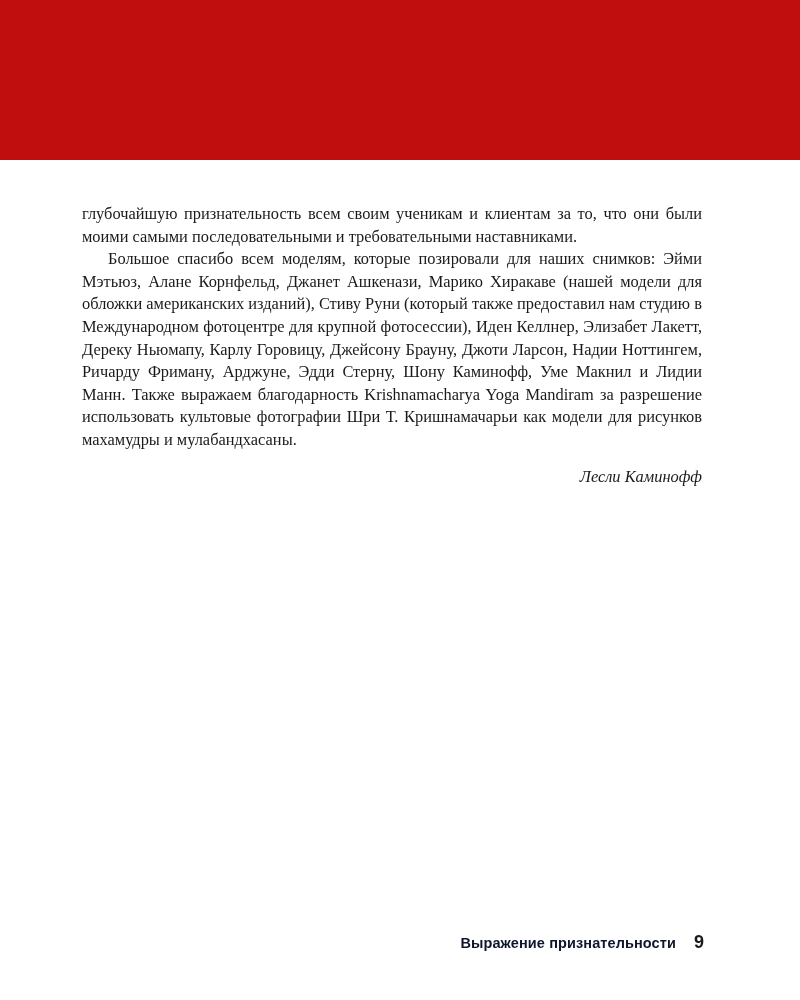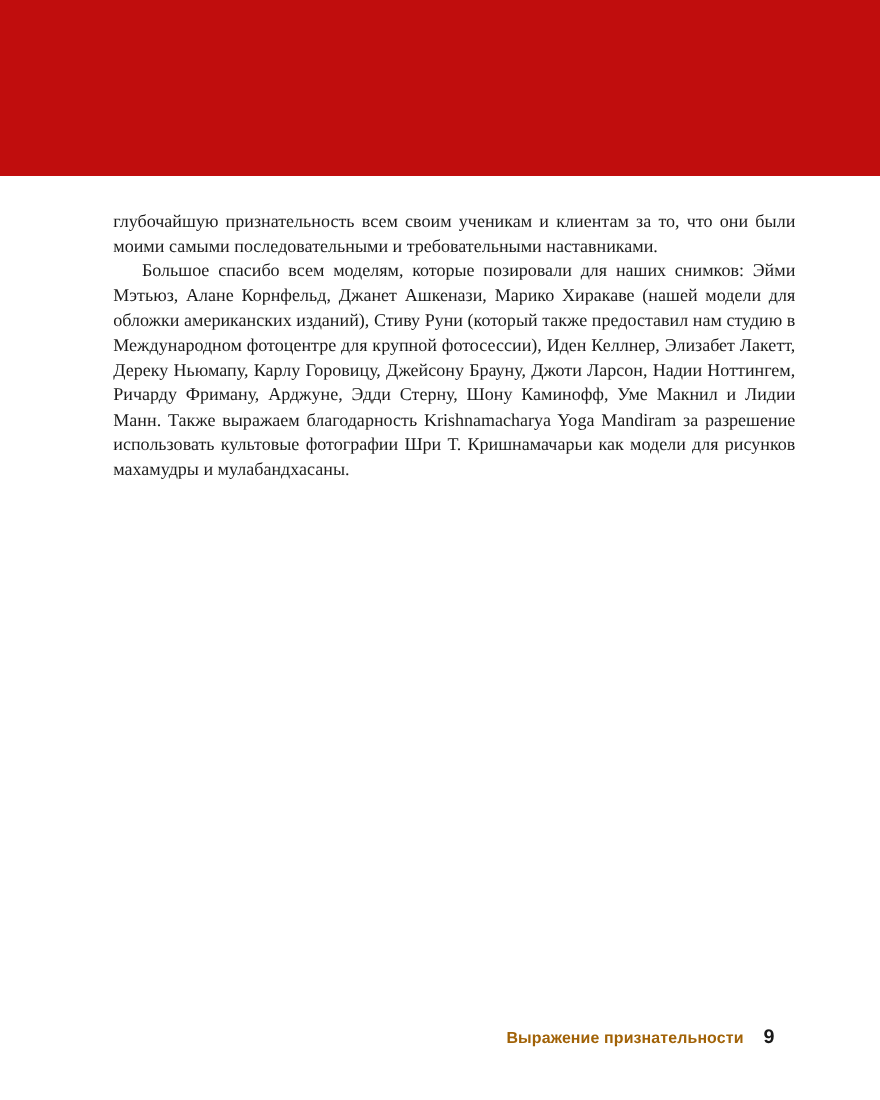--- a/index.html
+++ b/index.html
@@ -23,23 +23,22 @@
     position: absolute;
     left: 0;
     top: 0;
     width: 800px;
     height: 160px;
     background: #c00d0d;
   }
   .content {
     position: absolute;
     left: 82px;
-    top: 190px;
+    top: 203px;
     width: 620px;
-    margin-left: 21px;
   }
   .para {
     margin: 0 0 0 0;
     font-size: 16.4px;
     line-height: 22.6px;
     color: #1a1a1a;
     text-align: justify;
     text-indent: 0;
     font-family: "Liberation Serif", serif;
   }
@@ -63,21 +62,21 @@
     text-align: right;
     padding-right: 96px;
     box-sizing: border-box;
   }
   .footer-title {
     display: inline-block;
     vertical-align: baseline;
     font-family: "Liberation Sans", sans-serif;
     font-weight: bold;
     font-size: 14.5px;
-    color: #a16207;
+    color: #0f172a;
     letter-spacing: 0.1px;
     margin-left: 43px;
   }
   .footer-page {
     display: inline-block;
     vertical-align: baseline;
     margin-left: 14px;
     font-family: "Liberation Sans", sans-serif;
     font-weight: bold;
     font-size: 18px;
@@ -87,20 +86,21 @@
 </head>
 <body>
 
 <div class="page">
 
   <div class="top-band"></div>
 
   <div class="content">
     <p class="para">глубочайшую признательность всем своим ученикам и клиентам за то, что они были моими самыми последовательными и требовательными наставниками.</p>
     <p class="para indent">Большое спасибо всем моделям, которые позировали для наших снимков: Эйми Мэтьюз, Алане Корнфельд, Джанет Ашкенази, Марико Хиракаве (нашей модели для обложки американских изданий), Стиву Руни (который также предоставил нам студию в Международном фотоцентре для крупной фотосессии), Иден Келлнер, Элизабет Лакетт, Дереку Ньюмапу, Карлу Горовицу, Джейсону Брауну, Джоти Ларсон, Надии Ноттингем, Ричарду Фриману, Арджуне, Эдди Стерну, Шону Каминофф, Уме Макнил и Лидии Манн. Также выражаем благодарность Krishnamacharya Yoga Mandiram за разрешение использовать культовые фотографии Шри Т. Кришнамачарьи как модели для рисунков махамудры и мулабандхасаны.</p>
+    <div class="signature">Лесли Каминофф</div>
   </div>
 
   <div class="footer">
     <span class="footer-title">Выражение признательности</span>
     <span class="footer-page">9</span>
   </div>
 
 </div>
 
 </body></html>

